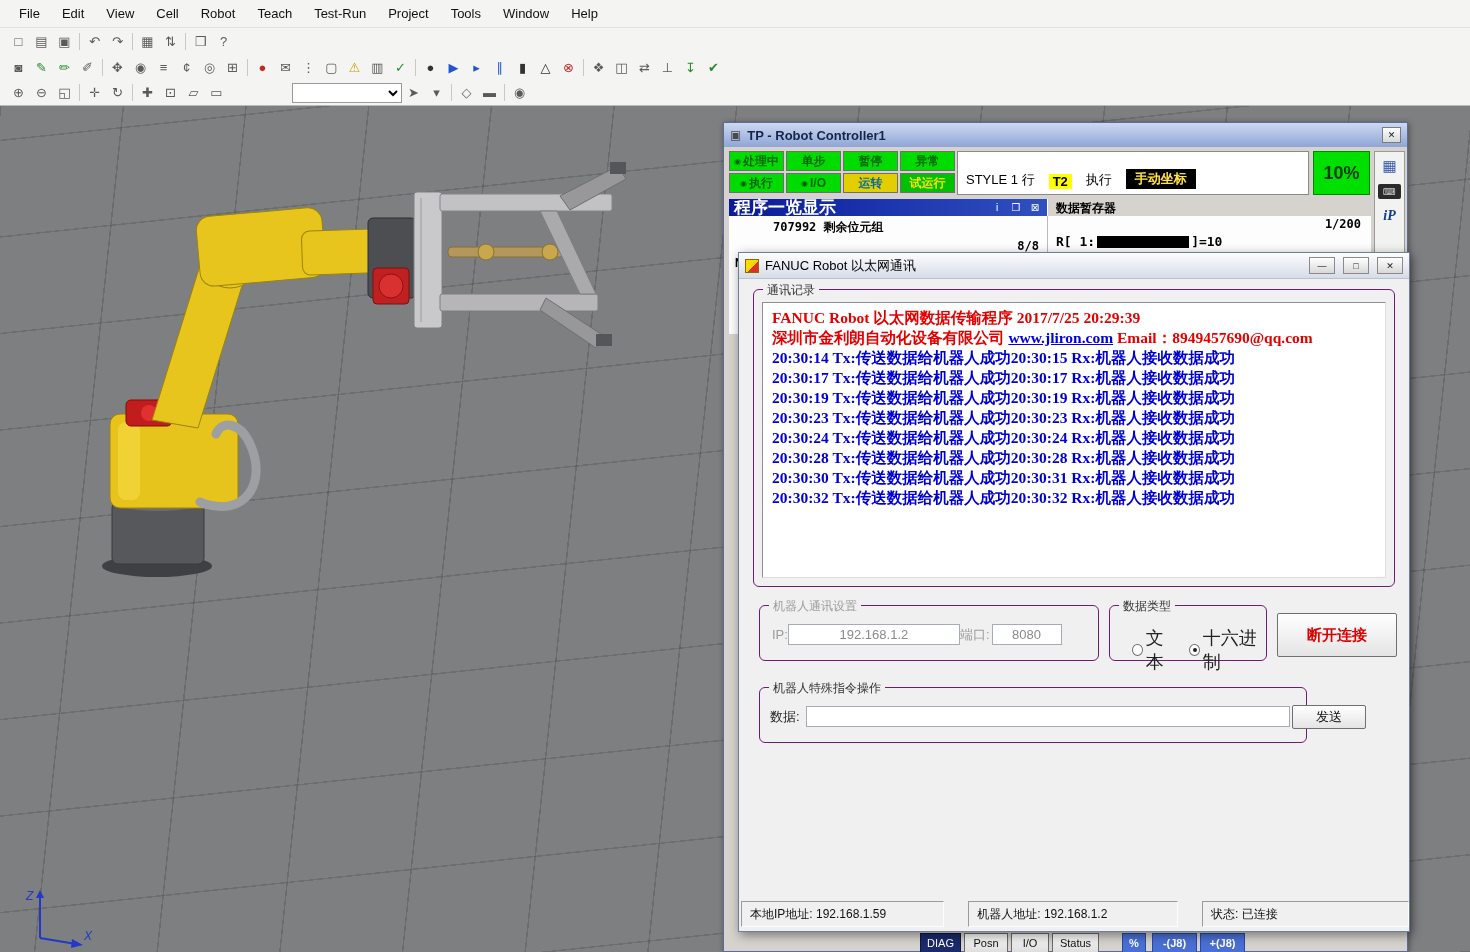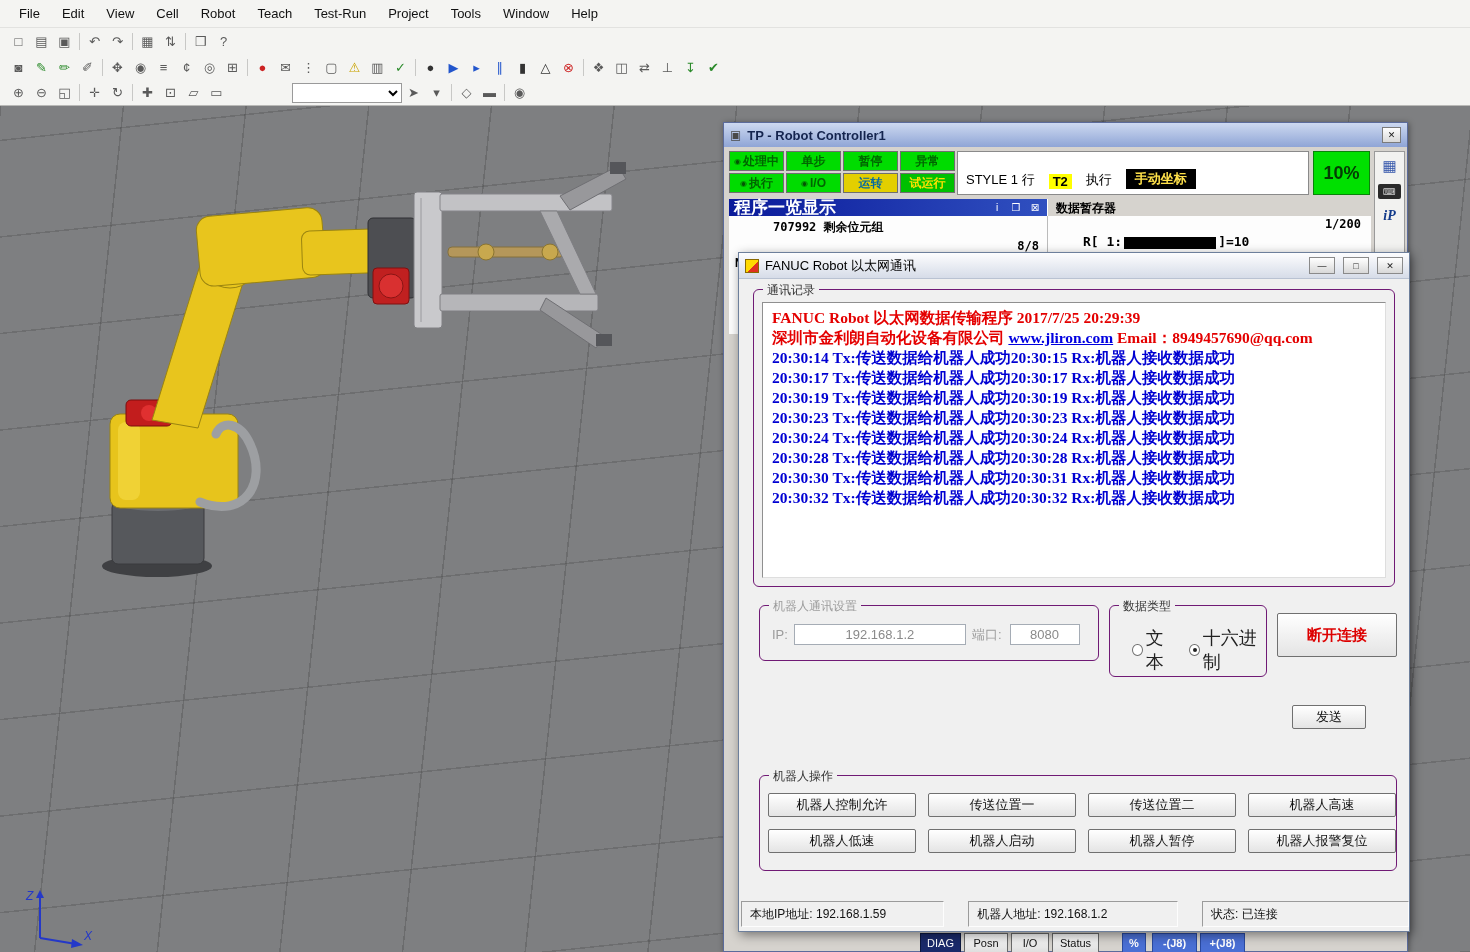--- a/index.html
+++ b/index.html
@@ -46,21 +46,21 @@
 .tp-progbar { position:absolute; left:4px; top:51px; width:318px; height:17px; background:linear-gradient(90deg,var(--titlebar_blue_dark),var(--titlebar_blue_light)); color:#fff; display:flex; align-items:center; padding:0 5px; gap:5px; }
 .tp-progbar .t { font-size:17px; font-weight:bold; flex:1; }
 .pbicon { font-size:10px; color:#fff; width:14px; text-align:center; }
 .tp-reghdr { position:absolute; left:322px; top:51px; width:324px; height:17px; background:#d6d3ce; border-left:1px solid #fff; font-size:12px; font-weight:bold; color:#000; padding:1px 0 0 8px; }
 .tp-proglist { position:absolute; left:4px; top:68px; width:318px; height:118px; background:#fdfdfd; font-family:"DejaVu Sans Mono",monospace; font-size:12px; color:#000; padding-top:2px; }
 .tp-proglist .free { display:flex; padding:1px 8px 1px 44px; font-weight:bold; }
 .tp-proglist .free .pg { margin-left:auto;margin-top:20px; }
 .tp-proglist .pl { white-space:pre; padding:1px 6px; font-weight:bold; }
 .tp-regs { position:absolute; left:322px; top:68px; width:324px; height:118px; background:#fdfdfd; border-left:1px solid #bbb; font-family:"DejaVu Sans Mono",monospace; font-size:13px; font-weight:bold; color:#000; }
 .tp-regs .pg { text-align:right; font-size:12px; padding:1px 10px 2px 0; }
-.tp-regs .rrow { display:flex; align-items:flex-end; padding:1px 0 1px 8px;margin-left:27px; }
+.tp-regs .rrow { display:flex; align-items:center; padding:1px 0 1px 8px; }
 .blackbox { width:92px; height:12px; background:#000; margin:0 2px; }
 .tp-regs .pre { white-space:pre; padding:2px 0 0 8px; }
 .tp-side { position:absolute; left:649px; top:3px; width:31px; height:182px; background:#f2f2f0; border:1px solid #9a9a9a; display:flex; flex-direction:column; align-items:center; gap:9px; padding-top:5px; }
 .tp-side .sgrid { color:#3355aa; font-size:15px; }
 .tp-side .skbd { background:#2a2a2a; color:#cfcfcf; font-size:9px; width:23px; height:15px; display:flex; align-items:center; justify-content:center; border-radius:2px; }
 .tp-side .slogo { color:#123a8a; font-weight:bold; font-style:italic; font-size:14px; font-family:"Liberation Serif",serif; }
 .tp-keys { position:absolute; left:0; top:933px; width:1470px; height:22px; z-index:12; }
 .fkey { position:absolute; height:20px; font-size:11px; display:flex; align-items:center; justify-content:center; border:1px solid #6a6a6a; background:linear-gradient(#fdfdfd,#dedede); color:#111; }
 .fkey.navy { background:var(--key_navy); color:#fff; border-color:#0c1840; }
 .fkey.blue { background:var(--key_blue); color:#fff; border-color:#2a4aa0; font-weight:bold; }
@@ -76,24 +76,24 @@
 .grp { position:absolute; border:1px solid #701a75; border-radius:6px; }
 .grp > .legend { position:absolute; top:-8px; left:9px; background:#f0f0f0; padding:0 4px; font-size:12px; color:#333; }
 .grp.disabled > .legend { color:#9c9c9c; }
 .grp-log { left:14px; top:36px; width:642px; height:298px; }
 .logbox { position:absolute; left:8px; top:12px; right:8px; bottom:8px; background:#fff; border:1px solid #8f8f8f; border-right-color:#dedede; border-bottom-color:#dedede; padding:5px 9px; overflow:hidden; }
 .logline { font-family:"Liberation Serif","DejaVu Serif",serif; font-weight:bold; font-size:15.5px; line-height:20px; white-space:nowrap; }
 .logline.red { color:var(--log_red); }
 .logline.blue { color:var(--log_blue); }
 .loglink { color:var(--link_blue); text-decoration:underline; cursor:pointer; }
 .grp-comm { left:20px; top:352px; width:340px; height:56px; }
-.grp-comm .row { display:flex; align-items:center; padding:18px 0 0 12px; gap:6px; font-size:13px; color:#9c9c9c; }
+.grp-comm .row { display:flex; align-items:center; padding:18px 0 0 12px; gap:0; font-size:13px; color:#9c9c9c; }
 .inp { height:21px; border:1px solid #a5acb5; background:#fff; font-size:13px; color:#8a8a8a; text-align:center; font-family:"Liberation Sans",sans-serif; }
 .inp.ip { width:172px; } .inp.port { width:70px; margin-left:2px; }
-.grp-dt { left:370px; top:352px; width:158px; height:72px;padding-left:12px; }
+.grp-dt { left:370px; top:352px; width:158px; height:56px;padding-left:12px; }
 .grp-dt .row { display:flex; align-items:center; gap:12px; padding:20px 0 0 10px; font-size:18px; color:#222; }
 .radio { width:12px; height:12px; border-radius:50%; border:1px solid #707070; background:#fff; display:inline-block; position:relative; margin-right:3px; }
 .radio.sel::after { content:""; position:absolute; left:3px; top:3px; width:4px; height:4px; border-radius:50%; background:#222; }
 label.ropt { display:flex; align-items:center; }
 .btn { background:linear-gradient(#ffffff,#e4e4e4); border:1px solid #707070; border-radius:2px; display:flex; align-items:center; justify-content:center; font-size:13px; color:#111; }
 .btn-disconnect { position:absolute; left:538px; top:360px; width:120px; height:44px; font-size:15px; font-weight:bold; color:var(--disconnect_red); }
 .grp-cmd { left:20px; top:434px; width:548px; height:56px; }
 .grp-cmd .row { display:flex; align-items:center; gap:6px; padding:18px 0 0 10px; font-size:13px; color:#222; }
 .inp.data { width:484px; text-align:left; color:#222; }
 .btn-send { position:absolute; left:553px; top:452px; width:74px; height:24px; }
@@ -376,33 +376,29 @@
           </label>
         <label class="ropt">
             <span class="radio sel"></span>
             <span>十六进制</span>
           </label>
       </div>
     </div>
 
     <div class="btn btn-disconnect">断开连接</div>
 
+    <div class="grp grp-cmd">
+      <span class="legend">机器人特殊指令操作</span>
+      <div class="row">
+        <span>数据:</span>
+        <input class="inp data" value="" style="">
+      </div>
+    </div>
     <div class="btn btn-send">发送</div>
 
-    <div class="grp grp-ops">
-      <span class="legend">机器人操作</span>
-      <div class="btn opbtn op0">机器人控制允许</div>
-      <div class="btn opbtn op1">传送位置一</div>
-      <div class="btn opbtn op2">传送位置二</div>
-      <div class="btn opbtn op3">机器人高速</div>
-      <div class="btn opbtn op4">机器人低速</div>
-      <div class="btn opbtn op5">机器人启动</div>
-      <div class="btn opbtn op6">机器人暂停</div>
-      <div class="btn opbtn op7">机器人报警复位</div>
-    </div>
 
     <div class="dlg-statusbar">
       <div class="sbcell sb0">本地IP地址: 192.168.1.59</div>
       <div class="sbcell sb1">机器人地址: 192.168.1.2</div>
       <div class="sbcell sb2">状态: 已连接</div>
     </div>
   </div>
 
 </div>
 

